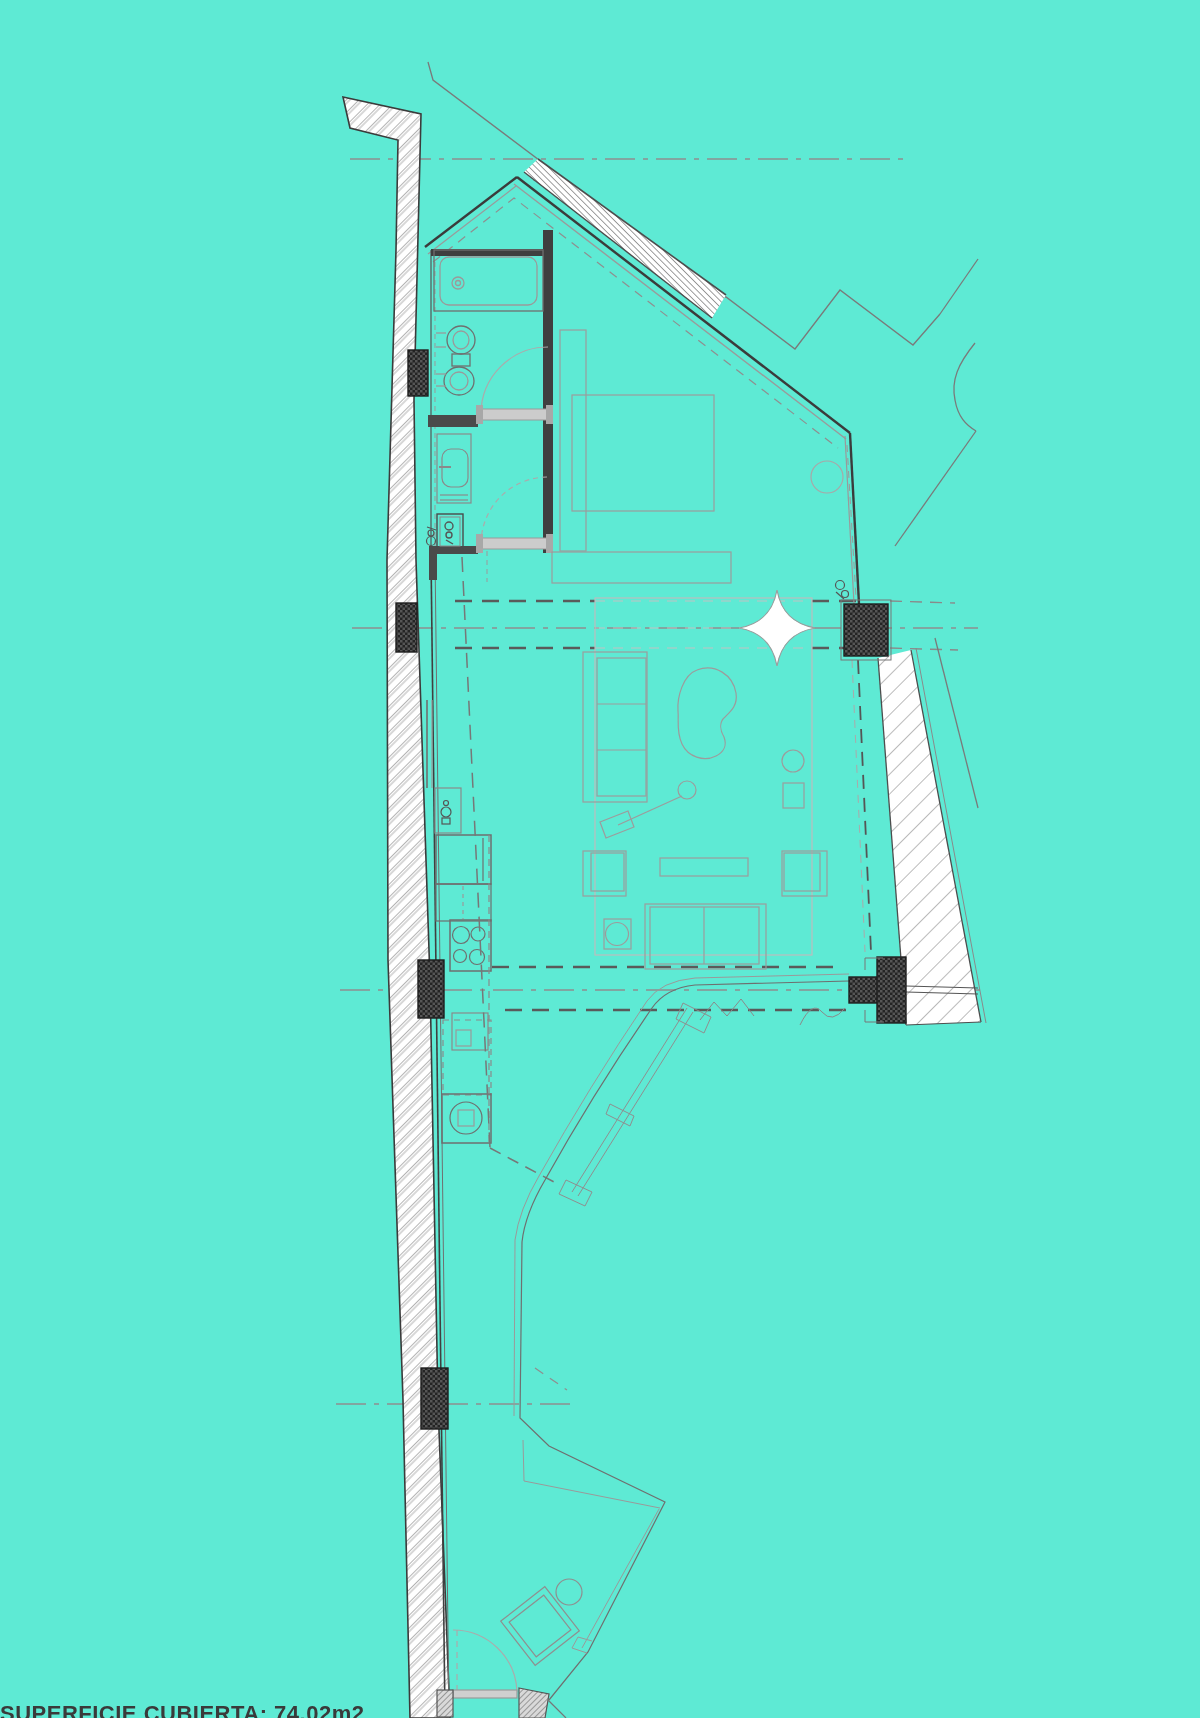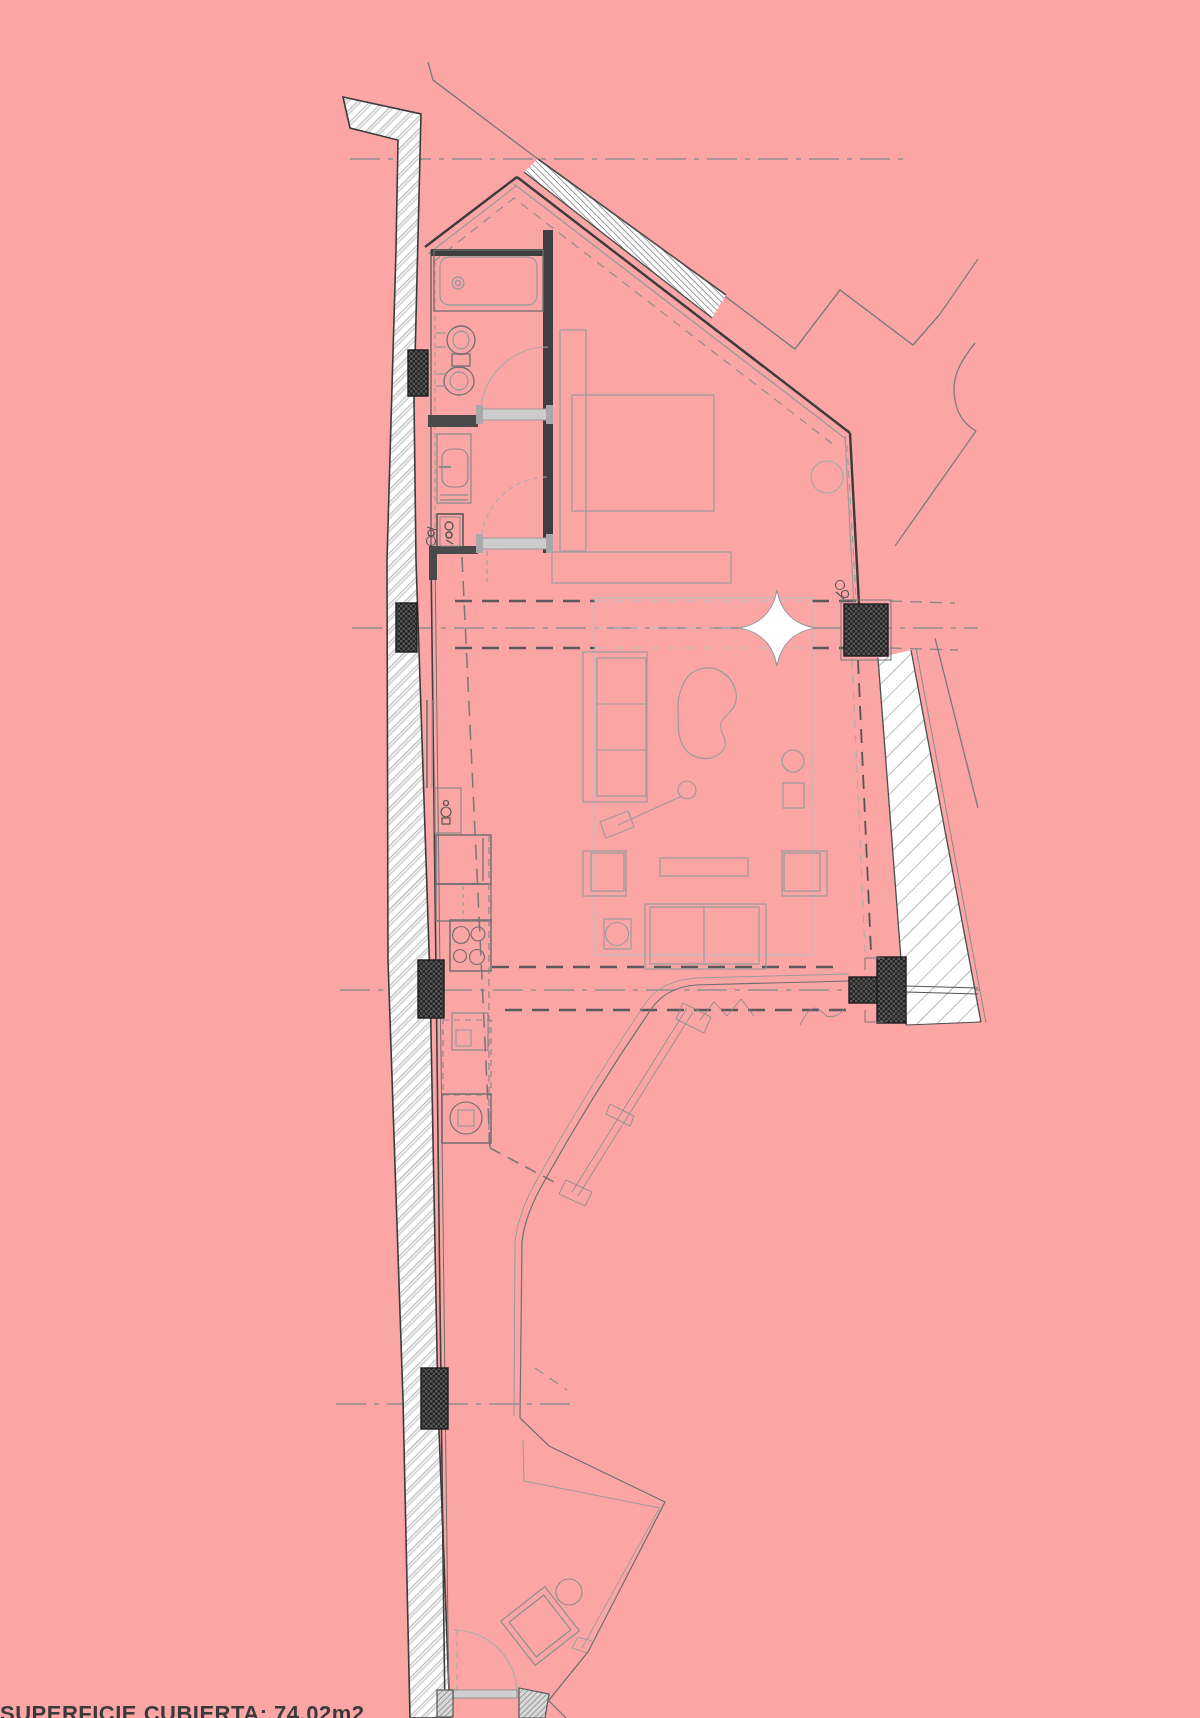--- a/index.html
+++ b/index.html
@@ -1,16 +1,16 @@
 <!DOCTYPE html>
 <html><head>
 <meta charset="utf-8">
 <style>
   html,body{margin:0;padding:0;background:#ffffff;}
-  #canvas{position:relative;width:1200px;height:1718px;overflow:hidden;background:#fca5a5;
+  #canvas{position:relative;width:1200px;height:1718px;overflow:hidden;background:#5eead4;
           font-family:"Liberation Sans", sans-serif;}
   #plan-svg{position:absolute;left:0;top:0;}
   #caption{position:absolute;left:0px;top:1701px;font-size:22px;font-weight:bold;
            color:#3a3a3a;letter-spacing:0.5px;white-space:nowrap;}
 </style>
 </head>
 <body>
 
 <div id="canvas">
 <svg id="plan-svg" width="1200" height="1718" viewBox="0 0 1200 1718">

